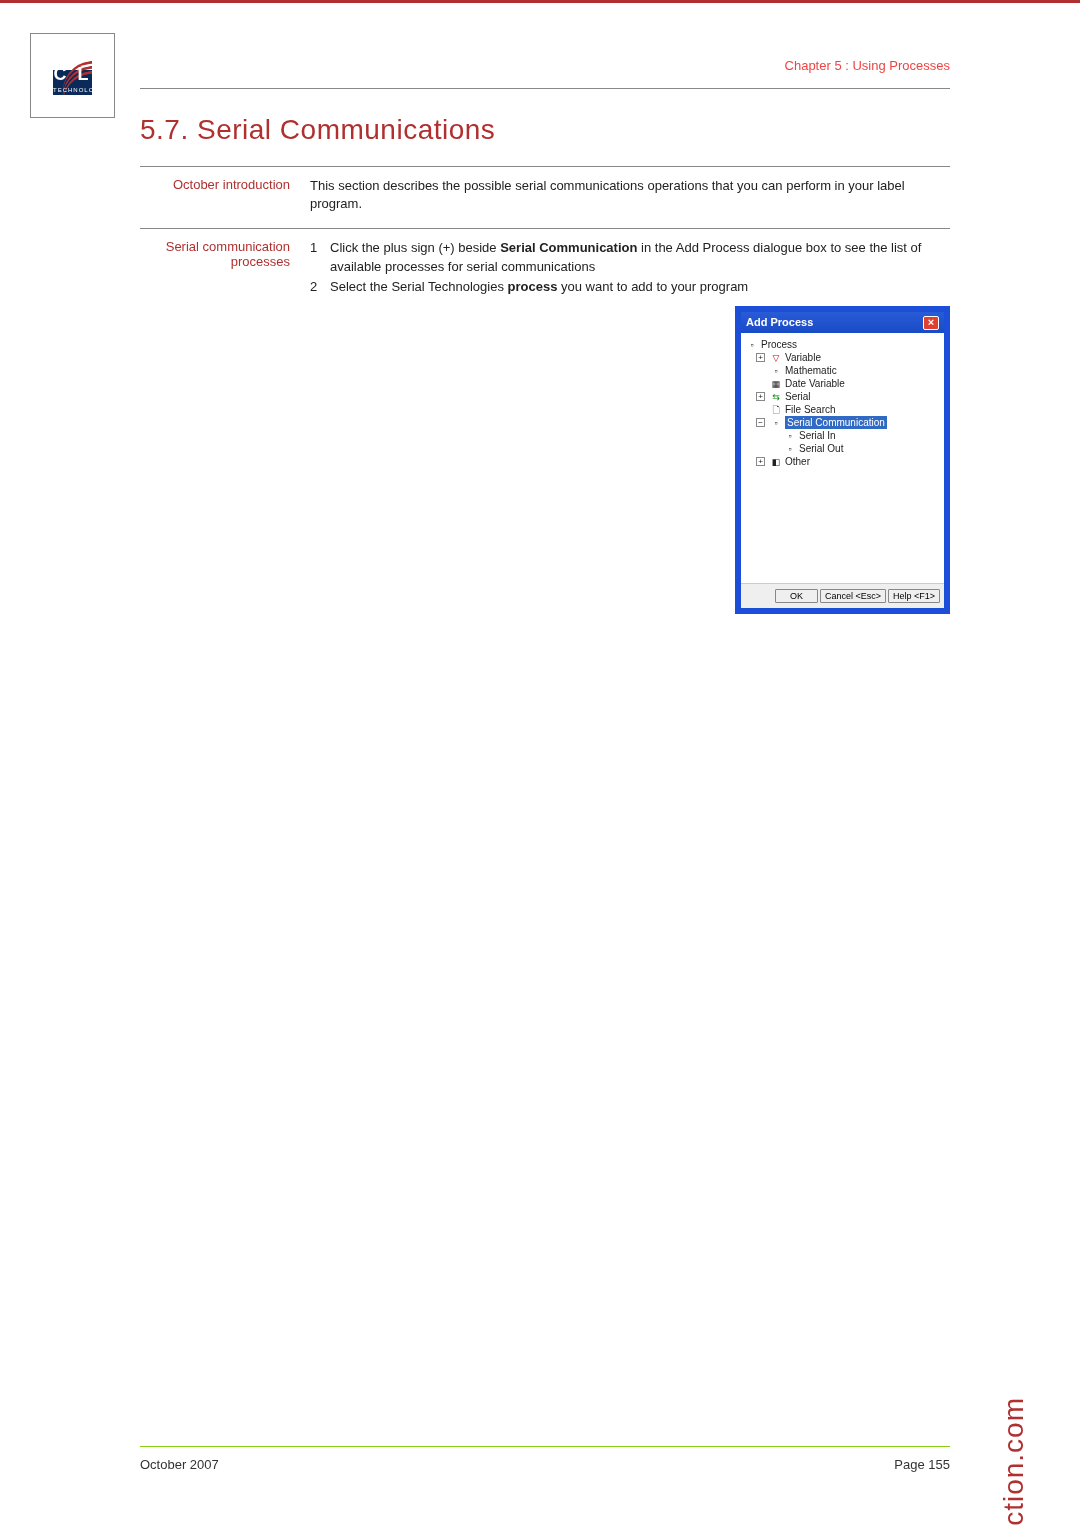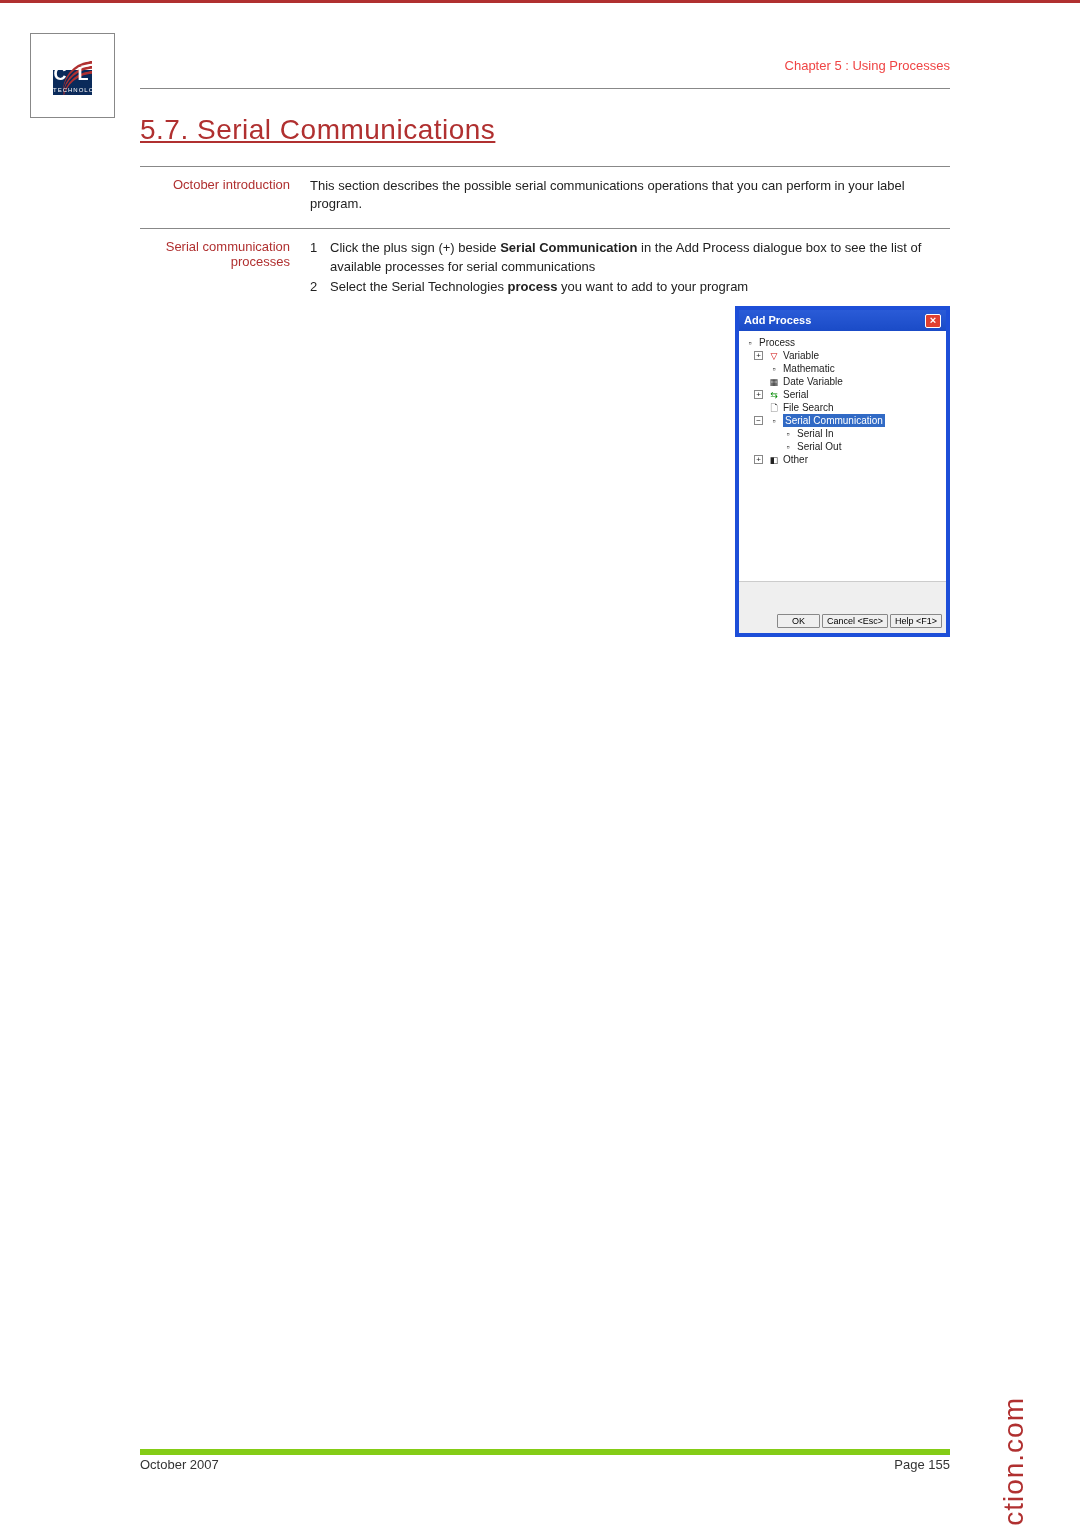--- a/index.html
+++ b/index.html
@@ -74,21 +74,20 @@
     margin: 5px 130px 0 140px;
     border: none;
     border-top: 1px solid #888;
   }
   .section-title {
     color: #b03030;
     font-size: 28px;
     font-weight: normal;
     letter-spacing: 0.5px;
     margin: 25px 0 20px 140px;
-    text-decoration: underline;
   }
   .content {
     margin: 0 130px 0 140px;
   }
   .row {
     display: flex;
     border-top: 1px solid #888;
     padding: 10px 0 15px 0;
   }
   .row-label {
@@ -119,21 +118,21 @@
   }
   .step-text { flex: 1; }
   .step-text b { font-weight: bold; }
   .dialog-wrap {
     margin-top: 10px;
     display: flex;
     justify-content: flex-end;
   }
   .dialog {
     width: 215px;
-    border: 4px solid #1d4ed8;
+    border: 6px solid #1d4ed8;
     background: #fff;
     font-family: Tahoma, Arial, sans-serif;
     font-size: 10px;
   }
   .dialog-title {
     background: linear-gradient(to bottom, #2a5bd7, #1a4bc7);
     color: #fff;
     padding: 3px 5px;
     font-weight: bold;
     font-size: 11px;
@@ -201,41 +200,40 @@
     justify-content: flex-end;
     gap: 2px;
     background: #efefef;
   }
   .dbtn {
     font-size: 9px;
     padding: 1px 4px;
     background: #efefef;
     border: 1px solid #888;
     border-radius: 1px;
-    margin-top: 27px;
   }
   .dbtn.ok { padding: 1px 14px; }
   .side-url {
     position: absolute;
     right: 50px;
     bottom: 130px;
     transform: rotate(-90deg);
     transform-origin: right bottom;
     color: #b03030;
     font-size: 28px;
     letter-spacing: 1px;
     white-space: nowrap;
   }
   .footer-meta {
     position: absolute;
     bottom: 55px;
     left: 140px;
     right: 130px;
-    border-top: 6px solid #84cc16;
-    padding-top: 2px;
+    border-top: 1px solid #84cc16;
+    padding-top: 10px;
     display: flex;
     justify-content: space-between;
     font-size: 13px;
     color: #333;
   }
   .footer-bar {
     position: absolute;
     bottom: 0;
     left: 0;
     right: 0;

